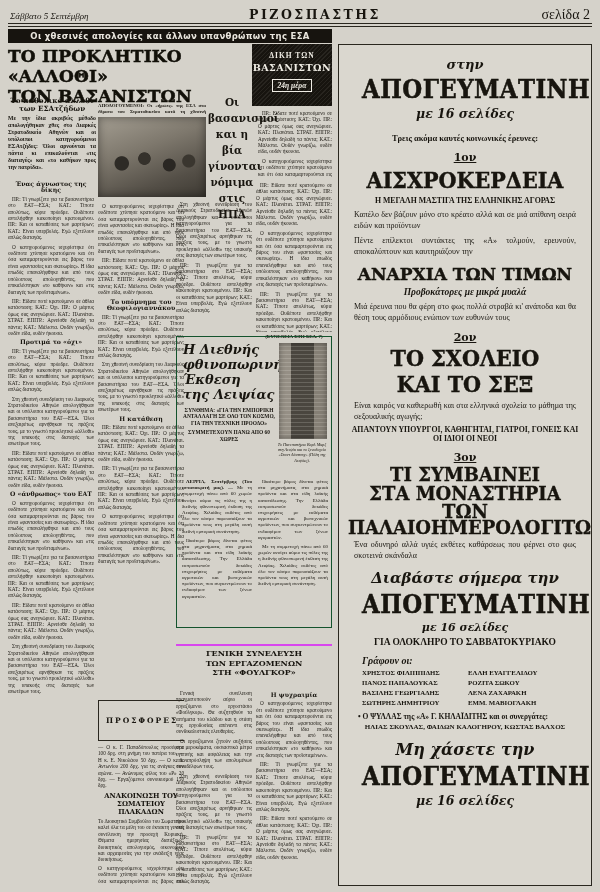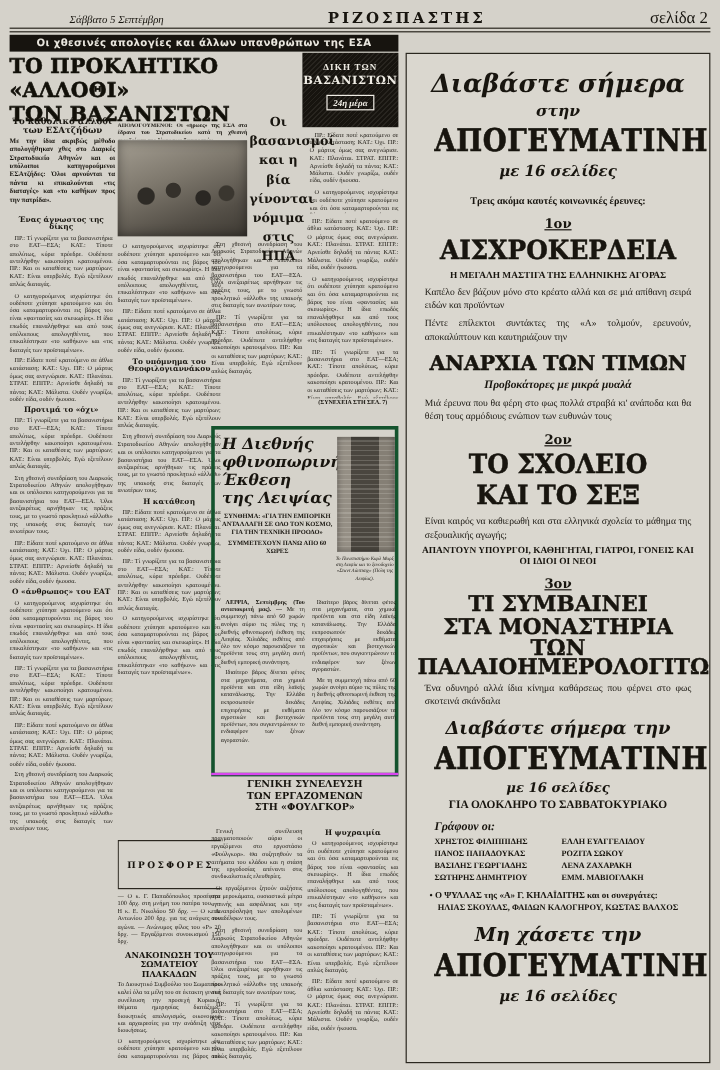--- a/index.html
+++ b/index.html
@@ -2,21 +2,21 @@
 <html lang="el"><head>
 <meta charset="utf-8">
 <style>
   html,body { margin:0; padding:0; background:#a8a59e; }
   .page {
     position:relative; width:600px; height:892px; margin:0 auto;
     background:#d5d2ca; color:#18150f; overflow:hidden;
     font-family:"Liberation Serif","DejaVu Serif",serif;
   }
   
-  .hdr { position:absolute; top:7px; left:10px; right:10px; display:flex; justify-content:space-between; align-items:baseline;margin-left:48px; }
+  .hdr { position:absolute; top:7px; left:10px; right:10px; display:flex; justify-content:space-between; align-items:baseline; }
   .hdr .date { font-style:italic; font-size:9px; }
   .hdr .masthead { font-family:"DejaVu Serif",serif; font-weight:bold; font-size:12.5px; letter-spacing:2.5px; }
   .hdr .pageno { font-size:14px; }
   .hrule { position:absolute; top:23px; left:8px; right:8px; height:2px; border-top:1px solid #2a271f; border-bottom:1px solid #2a271f; }
   
   .banner { position:absolute; left:8px; top:29px; width:324px; height:14px; background:#17140f; color:#e9e6de;
     font-family:"DejaVu Sans",sans-serif; font-weight:bold; font-size:8.5px; line-height:14px; text-align:center; letter-spacing:.3px; }
   
   .headline { position:absolute; left:8px; top:46px; width:240px; font-family:"DejaVu Serif",serif;
     font-weight:900; font-size:17px; line-height:20px; color:#121009; -webkit-text-stroke:.5px #121009; letter-spacing:.2px; }
@@ -37,21 +37,21 @@
       linear-gradient(160deg,#a49e92 0%, #7d776c 40%, #544f47 75%, #3e3a33 100%);
     box-shadow:inset 0 0 10px rgba(0,0,0,.45); }
   .deck { position:absolute; left:208px; top:94px; width:48px; text-align:center; font-family:"DejaVu Serif",serif;
     font-weight:800; font-size:10.5px; line-height:16px; }
   
   .tcol { position:absolute; overflow:hidden; font-size:5.2px; line-height:6.4px; text-align:justify; }
   .tcol p { margin:0 0 3px; text-indent:4px; }
   .subh { font-family:"DejaVu Serif",serif; font-weight:bold; font-size:6.2px; text-align:center; margin:2px 0 2px; text-indent:0; }
   .continued { position:absolute; left:256px; top:334px; width:76px; font-size:5px; font-weight:bold; text-align:center; }
   
-  .leipzig { position:absolute; left:176px; top:355px; width:156px; height:292px; border:3px solid #14532d; box-sizing:border-box; }
+  .leipzig { position:absolute; left:176px; top:336px; width:156px; height:292px; border:1px solid #14532d; box-sizing:border-box; }
   .lz-head { position:absolute; left:6px; top:5px; width:94px; font-family:"DejaVu Serif",serif; font-style:italic; font-weight:bold; font-size:13px; line-height:15px; }
   .tower { position:absolute; left:102px; top:6px; width:48px; height:96px;
     background-image:
       repeating-linear-gradient(0deg, rgba(240,238,230,.18) 0 1px, transparent 1px 4px),
       linear-gradient(90deg,#958f85 0 24%, #4a463f 24% 72%, #857f75 72% 100%);
     box-shadow:inset 0 0 6px rgba(0,0,0,.4); }
   .tower-cap { position:absolute; left:98px; top:105px; width:54px; height:32px; overflow:hidden; font-style:italic; font-size:4.2px; line-height:5.2px; text-align:center; }
   .lz-slogan { position:absolute; left:5px; top:70px; width:94px; text-align:center; font-weight:bold; font-size:5.4px; line-height:6.4px; }
   .lz-slogan .s2 { margin-top:3px; }
   .lz-c1 { left:5px; top:142px; width:70px; height:144px; }
@@ -230,21 +230,20 @@
   </div>
 
   <div class="annc">
     <div class="t">ΑΝΑΚΟΙΝΩΣΗ ΤΟΥ</div>
     <div class="t">ΣΩΜΑΤΕΙΟΥ ΠΛΑΚΑΔΩΝ</div>
     <div class="body">Το Διοικητικό Συμβούλιο του Σωματείου καλεί όλα τα μέλη του σε έκτακτη γενική συνέλευση την προσεχή Κυριακή. Θέματα ημερησίας διατάξεως: διοικητικός απολογισμός, οικονομικά και αρχαιρεσίες για την ανάδειξη νέας διοικήσεως.</div>
     <div class="body">Ο κατηγορούμενος ισχυρίστηκε ότι ουδέποτε χτύπησε κρατούμενο και ότι όσα καταμαρτυρούνται εις βάρος του είναι «φαντασίες και σκευωρίες». Η ίδια επωδός επαναλήφθηκε και από τους υπόλοιπους απολογηθέντες, που επικαλέστηκαν «το καθήκον» και «τις διαταγές των προϊσταμένων».</div>
   </div>
 
   <div class="ad">
-    <div class="script s1">Διαβάστε σήμερα</div>
     <div class="stin">στην</div>
     <div class="brand">ΑΠΟΓΕΥΜΑΤΙΝΗ</div>
     <div class="pages">με 16 σελίδες</div>
     <div class="teaser">Τρεις ακόμα καυτές κοινωνικές έρευνες:</div>
 
     <div class="num">1ον</div>
     <div class="big1">ΑΙΣΧΡΟΚΕΡΔΕΙΑ</div>
     <div class="sub">Η ΜΕΓΑΛΗ ΜΑΣΤΙΓΑ ΤΗΣ ΕΛΛΗΝΙΚΗΣ ΑΓΟΡΑΣ</div>
     <div class="para">Καπέλο δεν βάζουν μόνο στο κρέατο αλλά και σε μιά απίθανη σειρά ειδών και προϊόντων</div>
     <div class="para">Πέντε επίλεκτοι συντάκτες της «Α» τολμούν, ερευνούν, αποκαλύπτουν και καυτηριάζουν την</div>
@@ -255,21 +254,21 @@
     <div class="num">2ον</div>
     <div class="big2">ΤΟ ΣΧΟΛΕΙΟ</div>
     <div class="big2">ΚΑΙ ΤΟ ΣΕΞ</div>
     <div class="para">Είναι καιρός να καθιερωθή και στα ελληνικά σχολεία το μάθημα της σεξουαλικής αγωγής;</div>
     <div class="sub">ΑΠΑΝΤΟΥΝ ΥΠΟΥΡΓΟΙ, ΚΑΘΗΓΗΤΑΙ, ΓΙΑΤΡΟΙ, ΓΟΝΕΙΣ ΚΑΙ ΟΙ ΙΔΙΟΙ ΟΙ ΝΕΟΙ</div>
 
     <div class="num">3ον</div>
     <div class="big3">ΤΙ ΣΥΜΒΑΙΝΕΙ</div>
     <div class="big3">ΣΤΑ ΜΟΝΑΣΤΗΡΙΑ</div>
     <div class="big3">ΤΩΝ ΠΑΛΑΙΟΗΜΕΡΟΛΟΓΙΤΩΝ;</div>
-    <div class="para">Ένα οδυνηρό αλλά ίδια κίνημα καθάρσεως που φέρνει στο φως σκοτεινά σκάνδαλα</div>
+    <div class="para">Ένα οδυνηρό αλλά υγιές εκθέτες καθάρσεως που φέρνει στο φως σκοτεινά σκάνδαλα</div>
 
     <div class="script" style="font-size:15px; margin-top:8px;">Διαβάστε σήμερα την</div>
     <div class="brand">ΑΠΟΓΕΥΜΑΤΙΝΗ</div>
     <div class="pages" style="font-size:11px;">με 16 σελίδες</div>
     <div class="weekend">ΓΙΑ ΟΛΟΚΛΗΡΟ ΤΟ ΣΑΒΒΑΤΟΚΥΡΙΑΚΟ</div>
 
     <div class="wlabel">Γράφουν οι:</div>
     <div class="writers">
       <span>ΧΡΗΣΤΟΣ ΦΙΛΙΠΠΙΔΗΣ</span>
       <span>ΕΛΛΗ ΕΥΑΓΓΕΛΙΔΟΥ</span>

